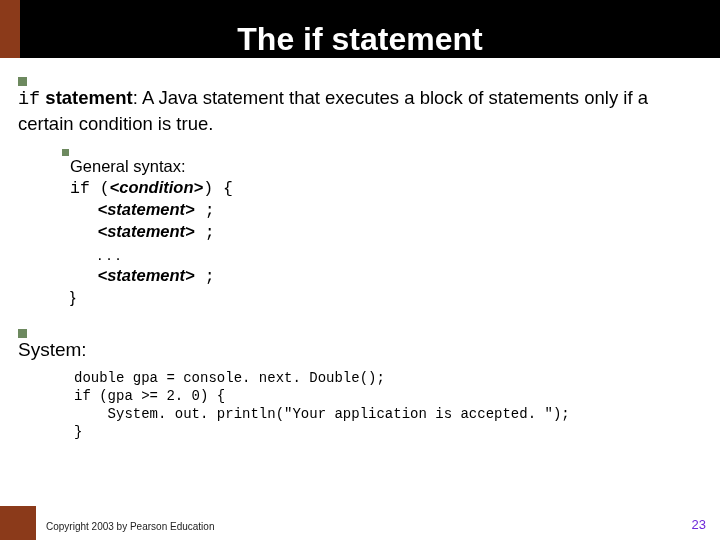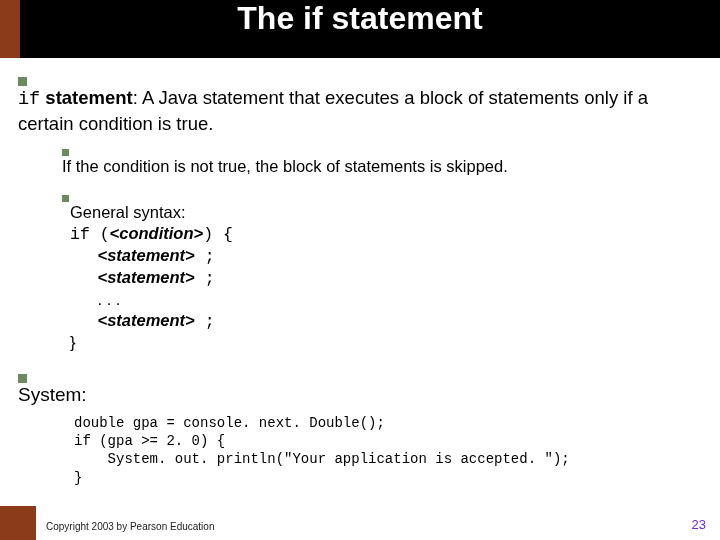--- a/index.html
+++ b/index.html
@@ -7,21 +7,21 @@
   body {
     font-family: Verdana, Geneva, sans-serif;
     background: #ffffff;
     position: relative;
   }
   .title-bar {
     background: #000000;
     color: #ffffff;
     height: 58px;
     display: flex;
-    align-items: flex-start;
+    align-items: flex-end;
     justify-content: center;
     font-family: Verdana, Geneva, sans-serif;
     font-size: 32px;
     font-weight: bold;
   }
   .brown-strip {
     position: absolute;
     left: 0;
     top: 0;
     width: 20px;
@@ -117,24 +117,20 @@
 
   <div class="bullet-row">
     <div class="bullet-sq"></div>
     <div>
       <span class="mono">if</span><span class="bold"> statement</span><span>: A Java statement that executes a block of statements only if a certain condition is true.</span>
     </div>
   </div>
 
   <div class="sub-list">
 
-    <div class="bullet-row">
-      <div class="bullet-sq small"></div>
-      <div>If the condition is not true, the block of statements is skipped.</div>
-    </div>
 
     <div class="bullet-row">
       <div class="bullet-sq small"></div>
       <div class="syntax-block">
         <div>General syntax:</div>
         <div class="line"><span class="mono">if (</span><span class="bold italic">&lt;condition&gt;</span><span class="mono">) {</span></div>
         <div class="line">      <span class="bold italic">&lt;statement&gt;</span><span class="mono"> ;</span></div>
         <div class="line">      <span class="bold italic">&lt;statement&gt;</span><span class="mono"> ;</span></div>
         <div class="line mono">      <span>. . .</span></div>
         <div class="line">      <span class="bold italic">&lt;statement&gt;</span><span class="mono"> ;</span></div>

